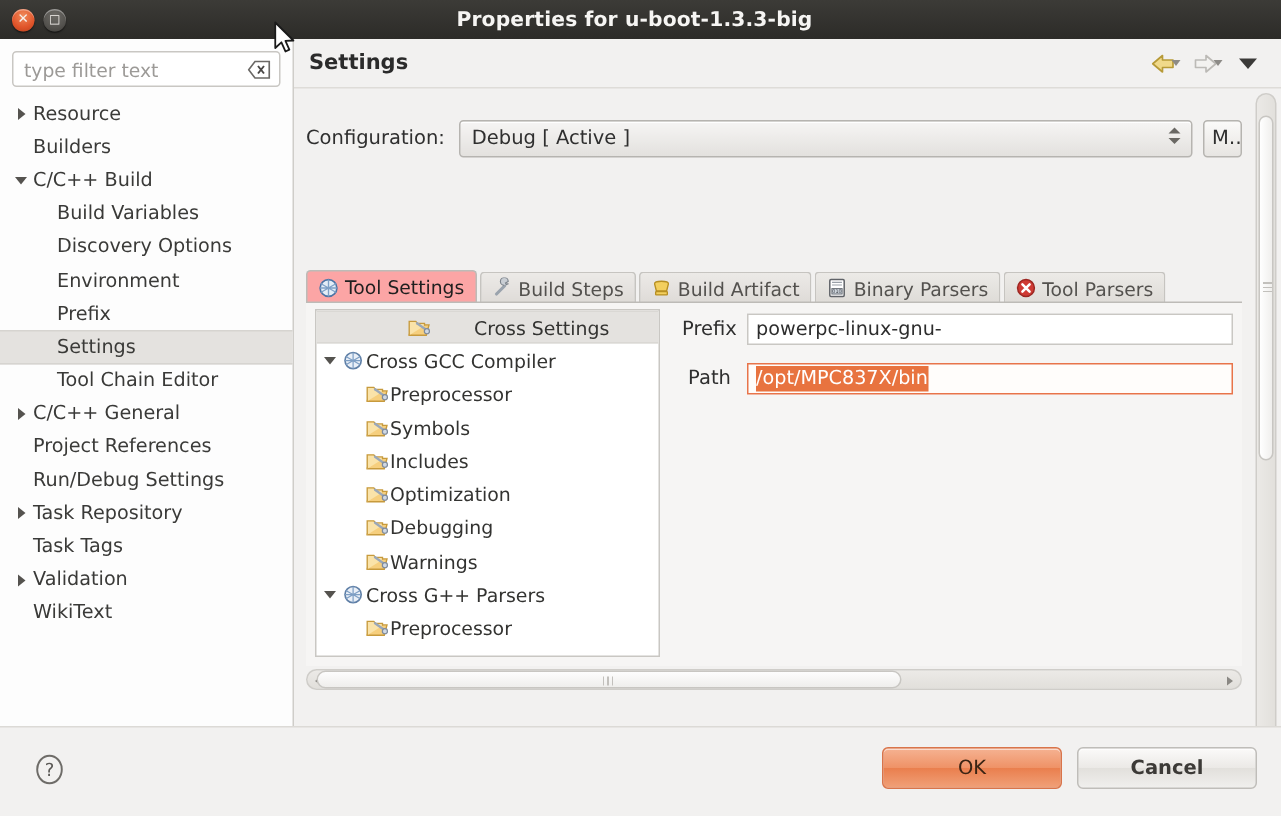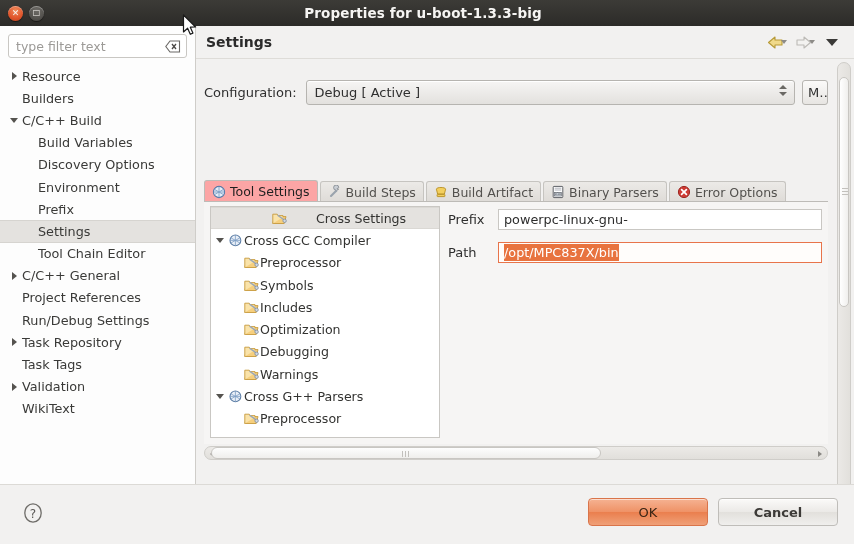--- a/index.html
+++ b/index.html
@@ -77,21 +77,21 @@
   .pagetitle{font-weight:bold;font-size:14px;color:#2b2b2b;padding-left:10px;}
   .navicons{position:absolute;right:8px;top:5px;display:flex;align-items:center;gap:2px;}
   .navbtn{width:26px;height:22px;display:flex;align-items:center;justify-content:center;}
   .navcaret{width:0;height:0;border-top:5px solid #8d8b87;border-left:4px solid transparent;border-right:4px solid transparent;margin-left:-3px;}
   .navcaret.small{border-top-width:4px;border-left-width:3.5px;border-right-width:3.5px;}
   .navcaret.big{border-top:7px solid #3b3a38;border-left:6px solid transparent;border-right:6px solid transparent;}
 
   .content{
     position:absolute;left:0;top:34px;width:658px;height:424px;overflow:hidden;
   }
-  .scrollinner{position:absolute;left:0;top:0;width:640px;height:424px;}
+  .scrollinner{position:absolute;left:0;top:0;width:640px;height:424px;text-align:center;}
 
   .configrow{
     position:absolute;left:8px;top:18px;width:624px;height:28px;display:flex;align-items:center;
   }
   .configlabel{font-size:13px;color:#2f2f2f;margin-right:9px;}
   .combo{
     position:relative;width:490px;height:25px;box-sizing:border-box;
     border:1px solid #b6b4b0;border-radius:3px;
     background:linear-gradient(to bottom,#f6f5f4 0%,#e3e1de 100%);
     display:flex;align-items:center;padding-left:8px;font-size:13px;color:#2f2f2f;
@@ -405,21 +405,21 @@
               </span>
               <span>Binary Parsers</span>
             </div>
             <div class="tab">
               <span class="tabicon">
                 <svg width="14" height="14" viewBox="0 0 14 14">
                   <circle cx="7" cy="7" r="5.6" fill="#cf3b34" stroke="#9c2722" stroke-width="1"></circle>
                   <path d="M4.6 4.6 L9.4 9.4 M9.4 4.6 L4.6 9.4" stroke="#ffffff" stroke-width="1.7" stroke-linecap="round"></path>
                 </svg>
               </span>
-              <span>Error Options</span>
+              <span>Tool Parsers</span>
             </div>
           </div>
         <div class="tabstrip-line"></div>
 
         <div class="panelbox">
           <div class="optiontree" id="optiontree">
               <div class="orow sel olvl2">
                 <span class="ow"></span>
                 <span class="oicon">
                   <svg width="15" height="13" viewBox="0 0 15 13">

